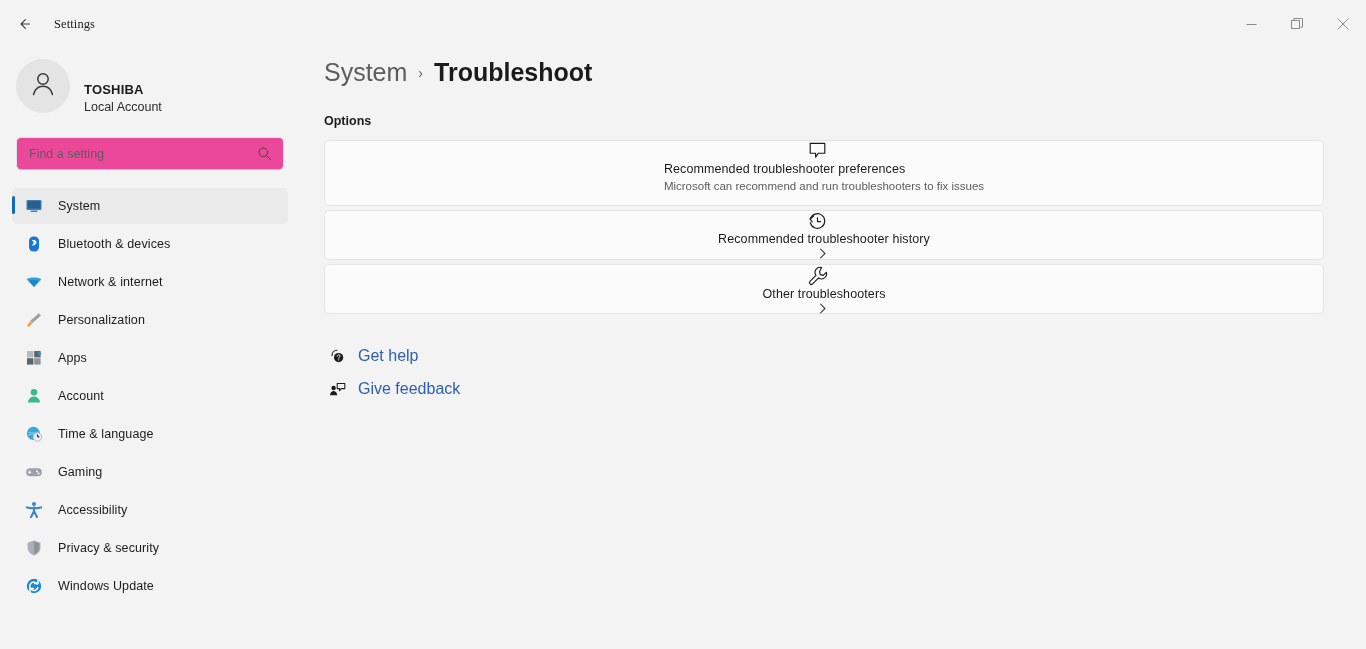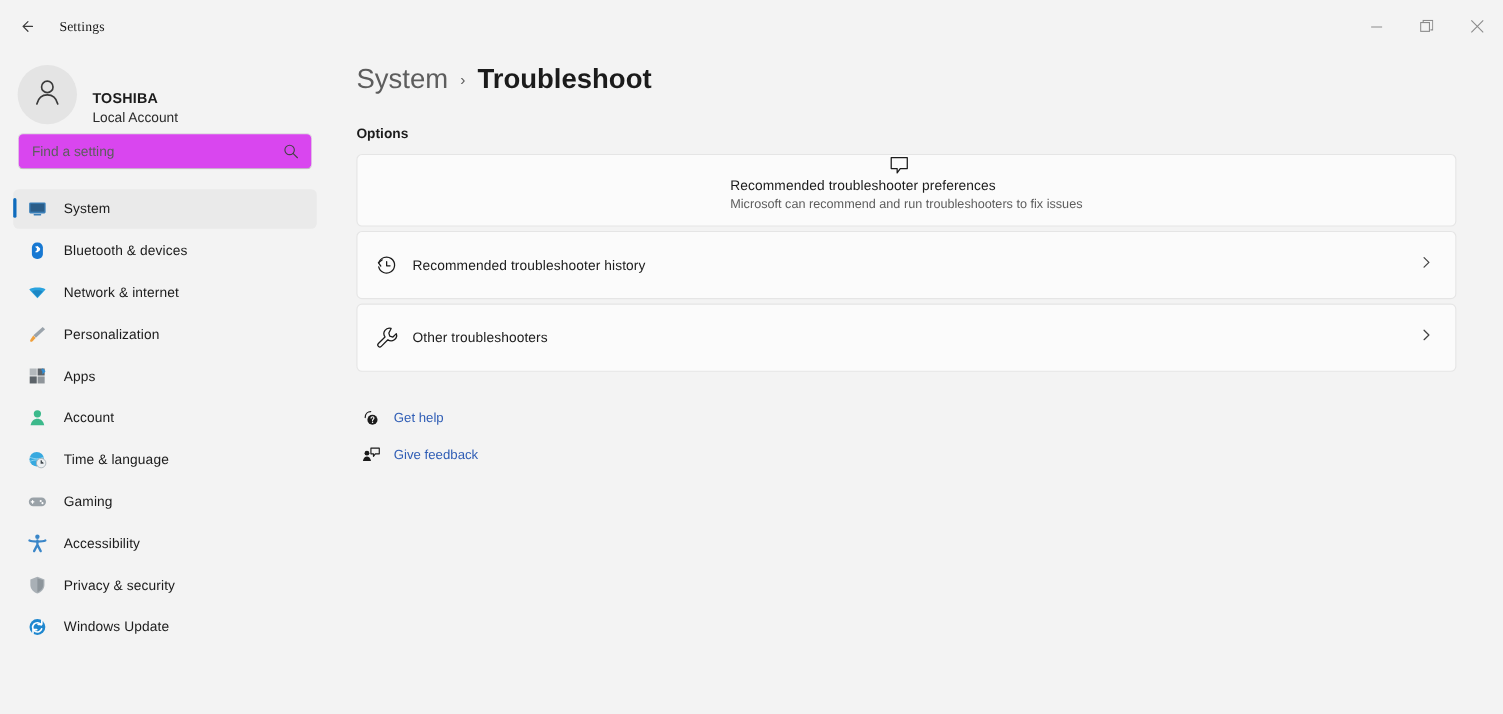--- a/index.html
+++ b/index.html
@@ -62,23 +62,23 @@
     border-radius: 50%;
     background: #e4e4e4;
     display: flex; align-items: center; justify-content: center;
     flex: 0 0 auto;
   }
   .account-text { margin-left: 14px; line-height: 1.25; }
   .account-name { font-size: 13px; font-weight: 700; color: #1b1b1b; letter-spacing: .2px; margin-top: 25px;}
   .account-type { font-size: 12.5px; color: #2b2b2b; margin-top: 2px; }
 
   .search-wrap {
-    margin: 7px 0 0 16px;
+    margin: 23px 0 0 16px;
     width: 268px; height: 33px;
-    background: #d946ef;
+    background: #ec4899;
     border: 1px solid #e2e2e2;
     border-bottom: 1px solid #c2c2c2;
     border-radius: 5px;
     display: flex; align-items: center;
     position: relative;
   }
   .search-wrap input {
     border: 0; outline: 0; background: transparent;
     font-family: "Liberation Sans", sans-serif;
     font-size: 12.5px;
@@ -145,21 +145,21 @@
   .cards { margin: 12px 0 0 24px; width: 1000px; }
   .card {
     background: #fbfbfb;
     border: 1px solid #e5e5e5;
     border-radius: 5px;
     display: flex; align-items: center;
     padding: 0 16px 0 16px;
     position: relative;
   }
   .card.tall { height: 66px; flex-direction: column; }
-  .card.med  { height: 62px; margin-top: 4px; }
+  .card.med  { height: 50px; margin-top: 4px; flex-direction: column; }
   .card-icon {
     width: 34px; flex: 0 0 auto;
     display: flex; align-items: center; justify-content: flex-start;
     color: #1b1b1b;
   }
   .card-text { flex: 1 1 auto; min-width: 0; }
   .card-title { font-size: 12.5px; color: #1b1b1b; letter-spacing: .1px; }
   .card-sub { font-size: 11.5px; color: #5d5d5d; margin-top: 4px; }
   .chev-right { color: #444; margin-right: 4px; }
 
@@ -183,21 +183,21 @@
     height: 28px;
     margin-bottom: 5px;
   }
   .link-icon {
     width: 22px; flex: 0 0 auto;
     display: flex; align-items: center; justify-content: center;
     color: #1b1b1b;
     margin-left: 2px;
   }
   .link-text {
-    font-size: 12px;
+    font-size: 16px;
     color: #2f5db5;
     margin-left: 10px;
   }
 </style>
 </head>
 <body>
 
 <div class="titlebar">
   <div class="back-btn">
     <span>

